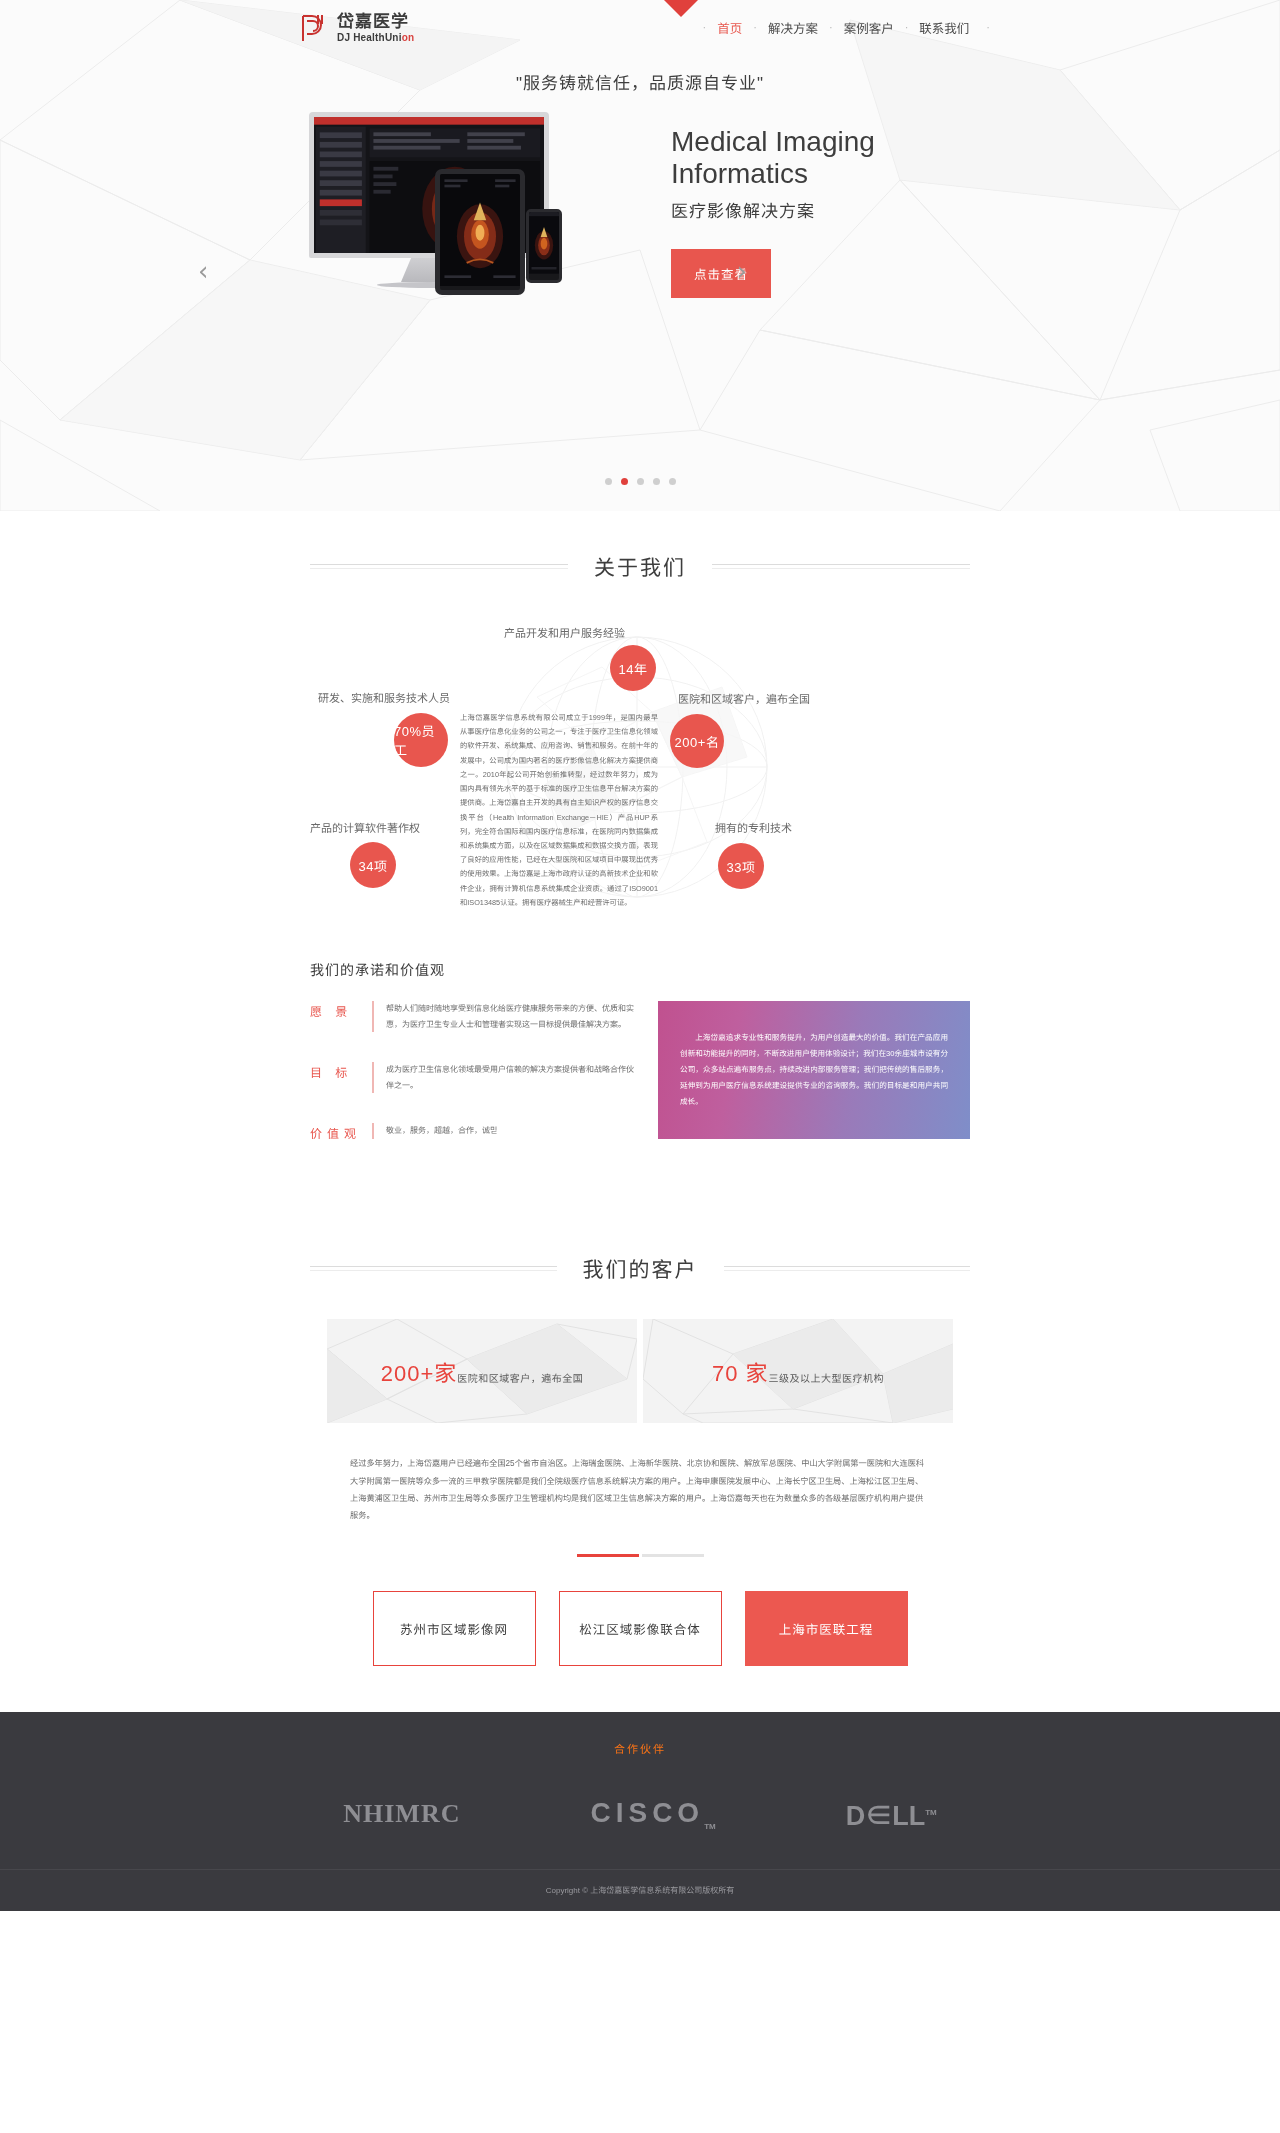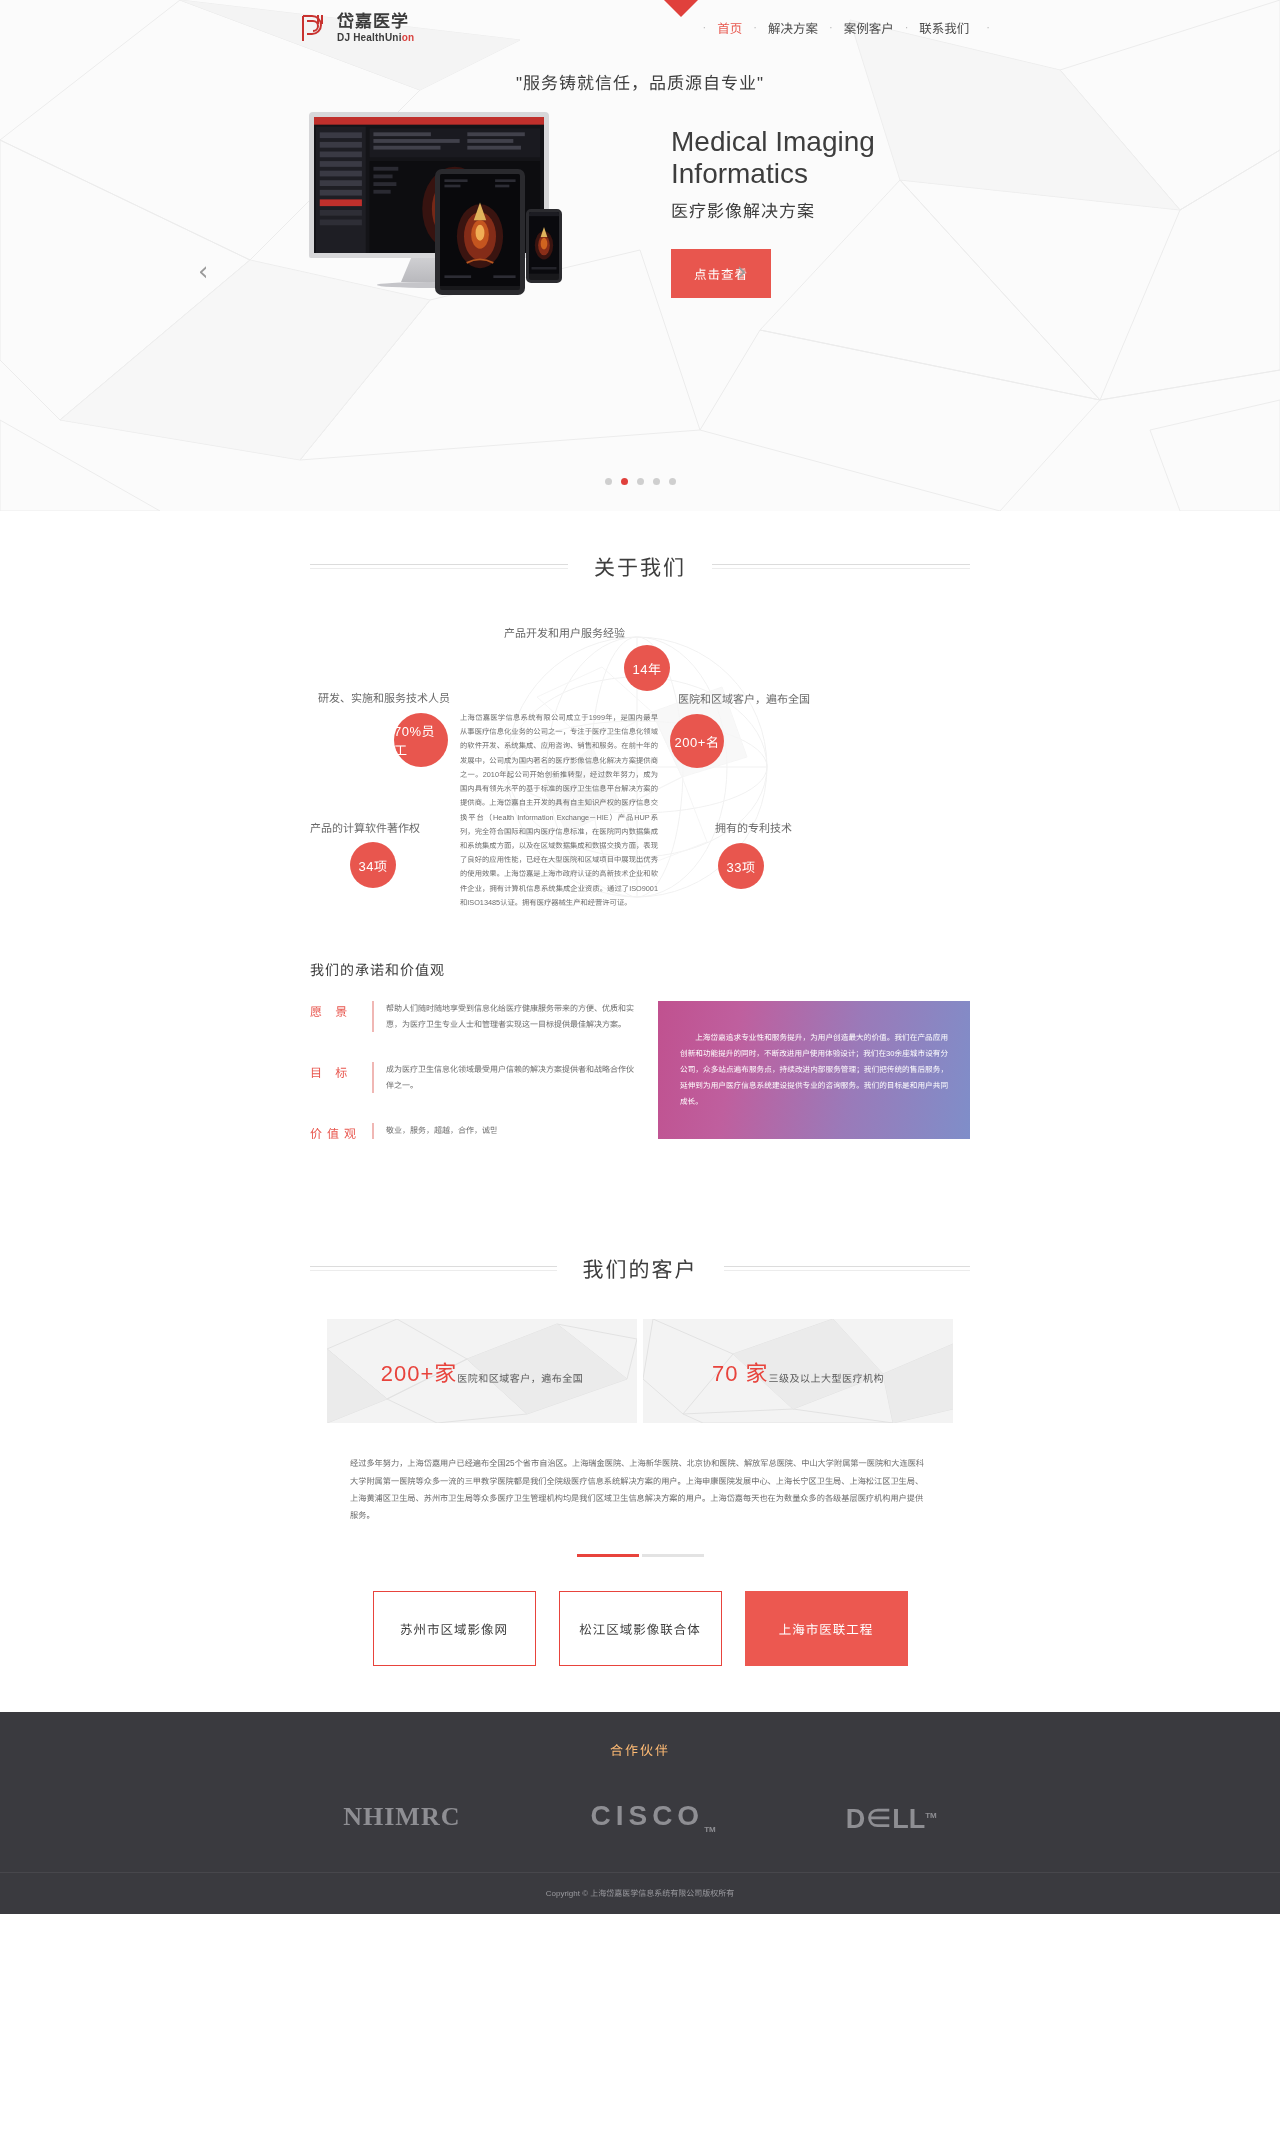--- a/index.html
+++ b/index.html
@@ -250,21 +250,21 @@
     font-size: 13px;
     letter-spacing: .5px;
   }
   .blabel {
     position: absolute;
     font-size: 11px;
     color: #6a6a6a;
     white-space: nowrap;
   }
 
-  .b-top { width: 46px; height: 46px; left: 314px; top: 38px; }
+  .b-top { width: 46px; height: 46px; left: 300px; top: 38px; }
   .l-top { left: 194px; top: 17px; }
 
   .b-left1 { width: 54px; height: 54px; left: 84px; top: 106px; }
   .l-left1 { left: 8px; top: 82px; }
 
   .b-right1 { width: 54px; height: 54px; left: 360px; top: 107px; }
   .l-right1 { left: 368px; top: 83px; }
 
   .b-left2 { width: 46px; height: 46px; left: 40px; top: 235px; }
   .l-left2 { left: 0px; top: 212px; }
@@ -413,22 +413,22 @@
     border-color: #ec5850;
   }
 
   
   footer {
     background: #3a3a3f;
     padding-top: 28px;
   }
   .partners-title {
     text-align: center;
-    color: #fdba74;
-    font-size: 13px;
+    color: #f97316;
+    font-size: 11px;
     letter-spacing: 2px;
   }
   .partner-logos {
     display: flex;
     justify-content: center;
     align-items: center;
     gap: 130px;
     margin-top: 38px;
     padding-bottom: 36px;
   }

